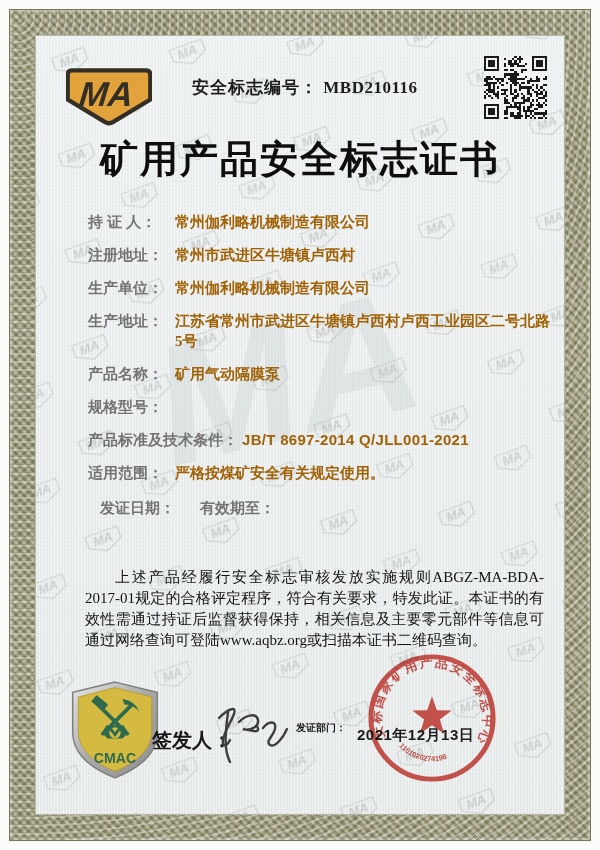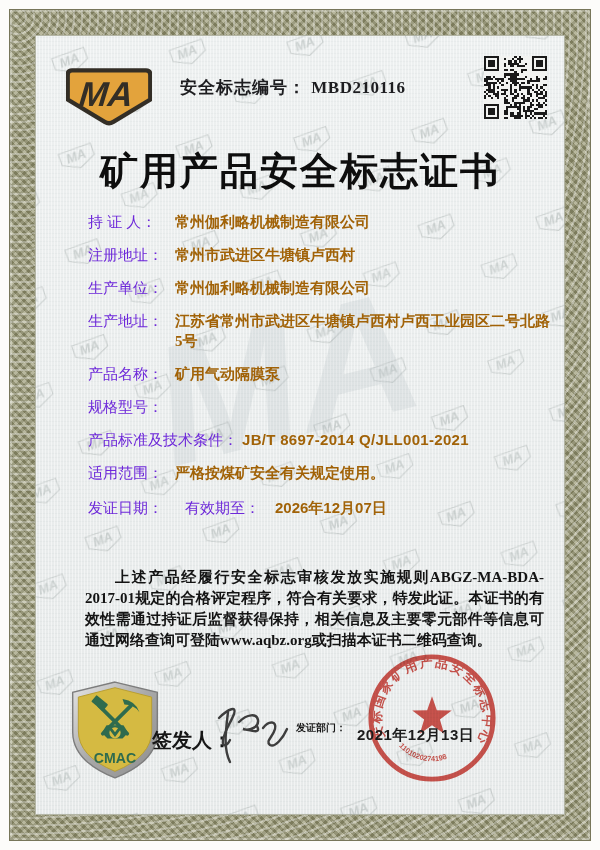--- a/index.html
+++ b/index.html
@@ -16,42 +16,42 @@
   
   .paper{position:absolute;inset:35px;background:#eaedee;border:1px solid #b4b6a6;
     background-image:
       repeating-linear-gradient(90deg, rgba(255,255,255,.45) 0 1px, rgba(0,0,0,0) 1px 3px),
       repeating-linear-gradient(0deg, rgba(120,135,140,.05) 0 1px, rgba(0,0,0,0) 1px 4px),
       linear-gradient(#edf0f0,#e7eaea);}
   .wm{position:absolute;inset:35px;pointer-events:none;}
   .content{position:absolute;inset:0;color:#161616;}
 
   .ma-logo{position:absolute;left:66px;top:68px;width:86px;height:58px;}
-  .cert-no{position:absolute;left:180px;top:76px;font-family:"Liberation Serif",serif;
+  .cert-no{position:absolute;left:192px;top:76px;font-family:"Liberation Serif",serif;
            font-size:17px;font-weight:600;letter-spacing:1px;color:#1d1d20;}
   .cert-no .val{font-weight:600;letter-spacing:.5px;}
   .qr{position:absolute;left:484px;top:56px;width:63px;height:63px;background:#f2f3f2;}
 
   .title{position:absolute;left:0;right:0;top:134px;text-align:center;
          font-family:"Liberation Serif",serif;font-weight:bold;font-size:38px;
-         letter-spacing:2px;color:#0e0e0e;margin-top:12px;}
+         letter-spacing:2px;color:#0e0e0e;}
 
   .fields{position:absolute;left:88px;right:48px;top:212px;}
   .row{display:flex;align-items:flex-start;margin-bottom:13px;line-height:20px;}
-  .flabel{flex:0 0 auto;min-width:87px;font-weight:normal;font-size:15px;color:#6d28d9;}
+  .flabel{flex:0 0 auto;min-width:87px;font-weight:bold;font-size:15px;color:#737373;}
   .fvalue{flex:1;font-family:"Liberation Serif",serif;font-weight:bold;font-size:15px;color:#a16207;}
   .row.wide .flabel{min-width:0;margin-right:4px;}
   .fvalue.num{font-family:"Liberation Sans",sans-serif;letter-spacing:.3px;}
-  .row.dates{margin-top:15px;margin-bottom:8px;}
+  .row.dates{margin-top:15px;margin-bottom:8px;text-align:right;}
   .row.dates .fvalue{flex:0 0 auto;font-family:"Liberation Sans",sans-serif;}
   .row.dates .v1{width:128px;}
   .row.dates .l2{min-width:90px;margin-left:10px;}
 
   .statement{position:absolute;left:85px;right:56px;top:552px;
-    font-family:"Liberation Serif",serif;font-weight:bold;font-size:15px;
+    font-family:"Liberation Serif",serif;font-weight:normal;font-size:15px;
     line-height:21px;text-align:justify;text-indent:2em;color:#141414;}
 
   .cmac{position:absolute;left:68px;top:680px;width:94px;height:100px;}
   .signer{position:absolute;left:152px;top:727px;font-size:20px;font-weight:bold;}
   .signature{position:absolute;left:203px;top:696px;width:92px;height:72px;}
   .dept{position:absolute;left:296px;top:721px;font-size:10px;font-weight:bold;}
   .seal{position:absolute;left:363px;top:649px;width:138px;height:138px;mix-blend-mode:multiply;}
   .seal-date{position:absolute;left:357px;top:726px;font-size:15px;font-weight:bold;
              color:#1b1b1b;letter-spacing:.5px;z-index:5;}
 </style>
@@ -423,21 +423,20 @@
         <span class="flabel">产品标准及技术条件：</span>
         <span class="fvalue num">JB/T 8697-2014  Q/JLL001-2021</span>
       </div>
       <div class="row">
         <span class="flabel">适用范围：</span>
         <span class="fvalue">严格按煤矿安全有关规定使用。</span>
       </div>
       <div class="row dates">
         <span class="flabel">发证日期：</span>
         <span class="flabel l2">有效期至：</span>
-        <span class="fvalue">2026年12月07日</span>
       </div>
     </div>
 
     <p class="statement">上述产品经履行安全标志审核发放实施规则ABGZ-MA-BDA-2017-01规定的合格评定程序，符合有关要求，特发此证。本证书的有效性需通过持证后监督获得保持，相关信息及主要零元部件等信息可通过网络查询可登陆www.aqbz.org或扫描本证书二维码查询。</p>
 
     <svg class="cmac" viewBox="0 0 100 106">
       <defs>
         <linearGradient id="shieldSilver" x1="0" y1="0" x2="1" y2="1">
           <stop offset="0" stop-color="#e6e6e6"></stop>
             <stop offset=".5" stop-color="#a8a8a8"></stop>

